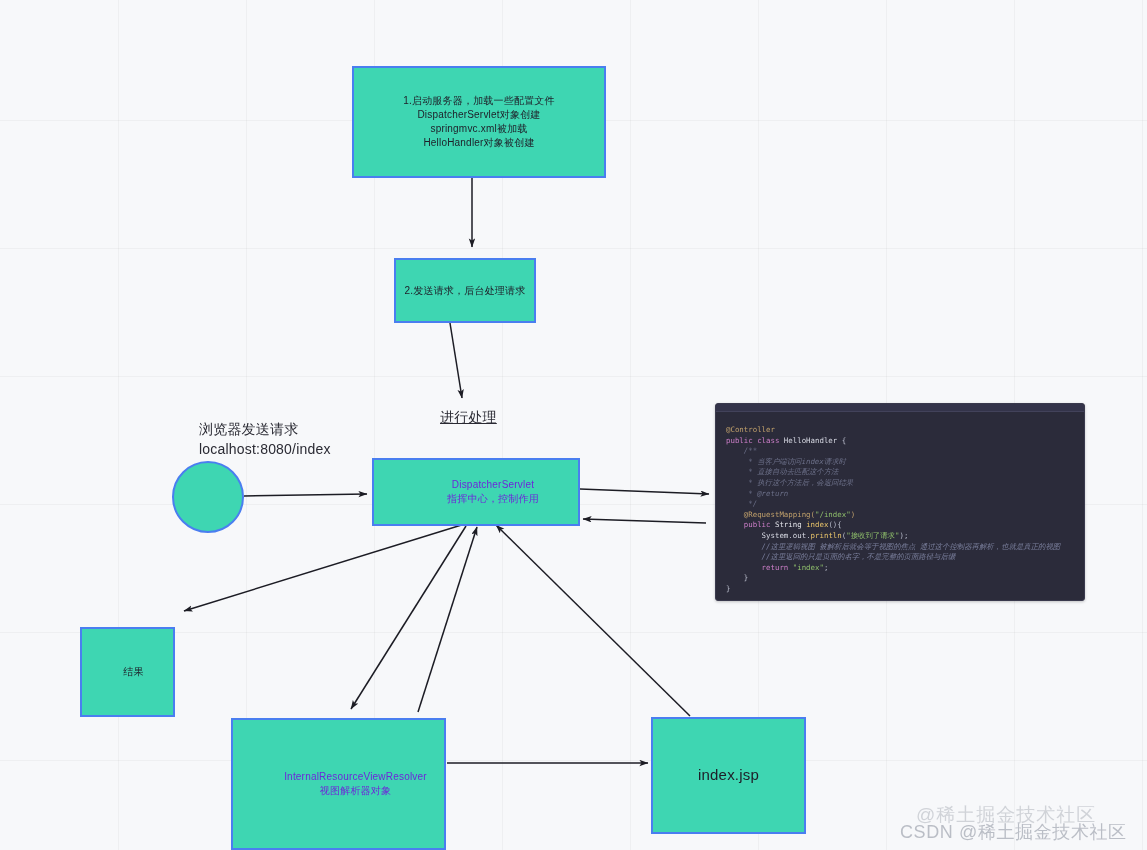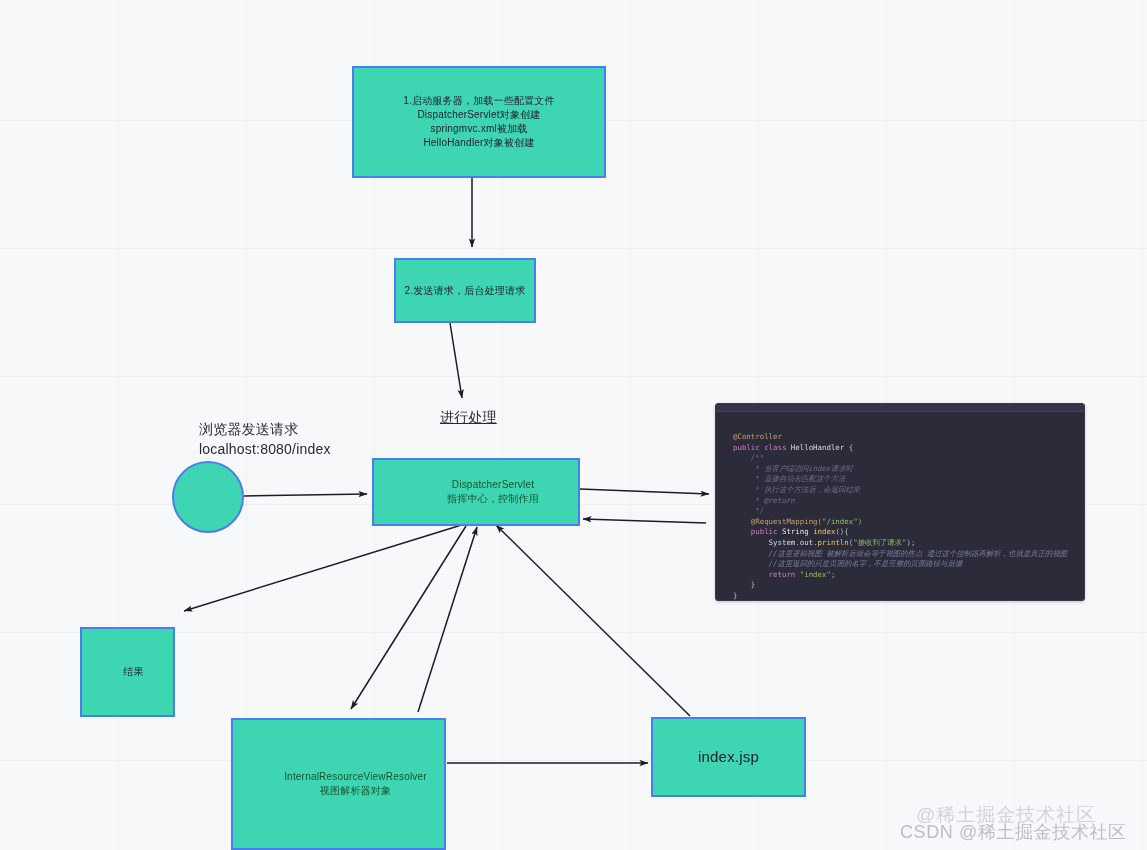--- a/index.html
+++ b/index.html
@@ -43,21 +43,21 @@
   }
   .node.circle {
     border-radius: 50%;
   }
   .node .inner {
     width: 100%;
     padding: 0 6px;
     white-space: pre-line;
   }
   .node.accent .inner {
-    color: #14532d;
+    color: #6d28d9;
     padding-left: 40px;
   }
   .free-label {
     position: absolute;
     color: #2a2a33;
     font-size: 14px;
     line-height: 1.42;
     white-space: pre-line;
     letter-spacing: 0.2px;
   }
@@ -73,21 +73,21 @@
     border-radius: 3px;
     overflow: hidden;
     box-shadow: 0 1px 3px rgba(0,0,0,0.22);
   }
   #code-card .topbar {
     height: 7px;
     background: #34344a;
     border-bottom: 1px solid #42425a;
   }
   #code-card pre {
-    margin: 11px;
+    margin: 4px;
     padding: 9px 6px 4px 6px;
     font-family: "DejaVu Sans Mono", monospace;
     font-size: 7.4px;
     line-height: 10.6px;
     color: #b9bccb;
     white-space: pre;
   }
   .tok-ann  { color: #c0a06b; }
   .tok-kw   { color: #cc7ec8; }
   .tok-type { color: #e3e4ea; }
@@ -166,21 +166,21 @@
 
   <div class="node" id="node-result" style="left:80px; top:627px; width:95px; height:90px;padding-left:12px;">
     <span class="inner">结果</span>
   </div>
 
   <div class="node accent" id="node-viewresolver" style="left:231px; top:718px; width:215px; height:132px;">
     <span class="inner">InternalResourceViewResolver
 视图解析器对象</span>
   </div>
 
-  <div class="node" id="node-indexjsp" style="left:651px; top:717px; width:155px; height:80px; font-size:15px;">
+  <div class="node" id="node-indexjsp" style="left:651px; top:717px; width:155px; height:117px; font-size:15px;">
     <span class="inner">index.jsp</span>
   </div>
 
   <div class="free-label" id="label-browser-request" style="left:175px; top:420px;margin-left:24px;">浏览器发送请求
 localhost:8080/index</div>
 
   <div class="free-label" id="label-processing" style="left:440px; top:408px;text-decoration:underline;">进行处理</div>
 
   <div id="code-card">
     <div class="topbar"></div>

